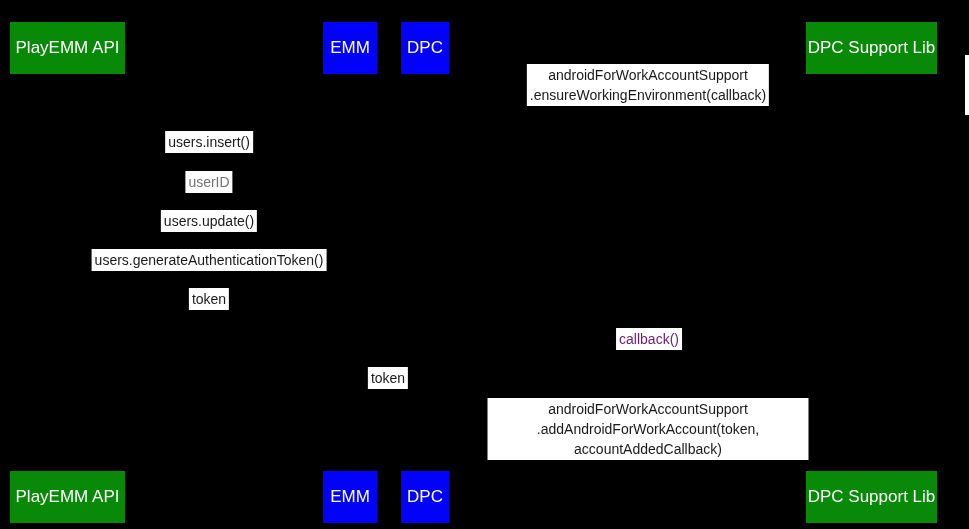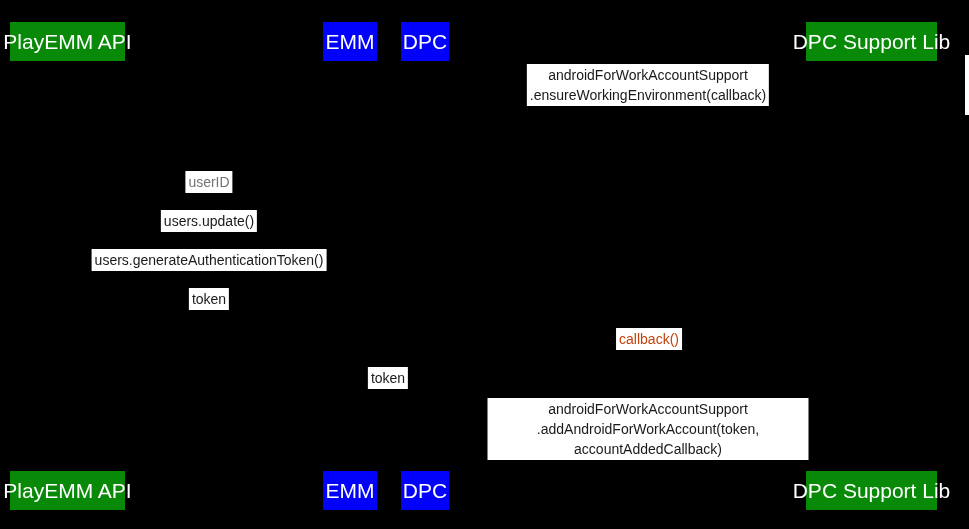--- a/index.html
+++ b/index.html
@@ -10,26 +10,26 @@
   .stage {
     position: relative;
     width: 969px;
     height: 529px;
     background: #000;
     overflow: hidden;
     font-family: "Liberation Sans", sans-serif;
   }
   .participant {
     position: absolute;
-    height: 39px;
+    height: 52px;
     display: flex;
     align-items: center;
     justify-content: center;
     color: #ffffff;
-    font-size: 21px;
+    font-size: 17px;
     white-space: nowrap;
   }
   .message {
     position: absolute;
     transform: translateX(-50%);
     background: #ffffff;
     color: #1a1a1a;
     font-size: 14px;
     line-height: 20px;
     padding: 1px 3px;
@@ -49,21 +49,22 @@
 <div class="participant" style="left: 10px; width: 115px; top: 22px; background: rgb(8, 138, 8); color: rgb(255, 255, 255);">PlayEMM API</div>
     <div class="participant" style="left: 323px; width: 54px; top: 22px; background: rgb(2, 2, 250); color: rgb(255, 255, 255);">EMM</div>
     <div class="participant" style="left: 401px; width: 48px; top: 22px; background: rgb(2, 2, 250); color: rgb(255, 255, 255);">DPC</div>
     <div class="participant" style="left: 806px; width: 131px; top: 22px; background: rgb(8, 138, 8); color: rgb(255, 255, 255);">DPC Support Lib</div>
     <div class="participant" style="left: 10px; width: 115px; top: 471px; background: rgb(8, 138, 8); color: rgb(255, 255, 255);">PlayEMM API</div>
     <div class="participant" style="left: 323px; width: 54px; top: 471px; background: rgb(2, 2, 250); color: rgb(255, 255, 255);">EMM</div>
     <div class="participant" style="left: 401px; width: 48px; top: 471px; background: rgb(2, 2, 250); color: rgb(255, 255, 255);">DPC</div>
     <div class="participant" style="left: 806px; width: 131px; top: 471px; background: rgb(8, 138, 8); color: rgb(255, 255, 255);">DPC Support Lib</div>
     <div class="message" style="left: 648px; top: 64px; background: rgb(255, 255, 255); color: rgb(26, 26, 26);">androidForWorkAccountSupport
 .ensureWorkingEnvironment(callback)</div>
+    <div class="message" style="left: 209px; top: 131px; background: rgb(255, 255, 255); color: rgb(26, 26, 26);">users.insert()</div>
     <div class="message" style="left: 209px; top: 171px; background: rgb(255, 255, 255); color: #737373;">userID</div>
     <div class="message" style="left: 209px; top: 210px; background: rgb(255, 255, 255); color: rgb(26, 26, 26);">users.update()</div>
     <div class="message" style="left: 209px; top: 249px; background: rgb(255, 255, 255); color: rgb(26, 26, 26);">users.generateAuthenticationToken()</div>
     <div class="message" style="left: 209px; top: 288px; background: rgb(255, 255, 255); color: rgb(26, 26, 26);">token</div>
-    <div class="message" style="left: 649px; top: 328px; background: rgb(255, 255, 255); color: #c2410c;">callback()</div>
+    <div class="message" style="left: 649px; top: 328px; background: rgb(255, 255, 255); color: #701a75;">callback()</div>
     <div class="message" style="left: 388px; top: 367px; background: rgb(255, 255, 255); color: rgb(26, 26, 26);">token</div>
     <div class="message" style="left: 648px; top: 398px; background: rgb(255, 255, 255); color: rgb(26, 26, 26);">androidForWorkAccountSupport
 .addAndroidForWorkAccount(token, accountAddedCallback)</div>
   </div>
 
 </body></html>

